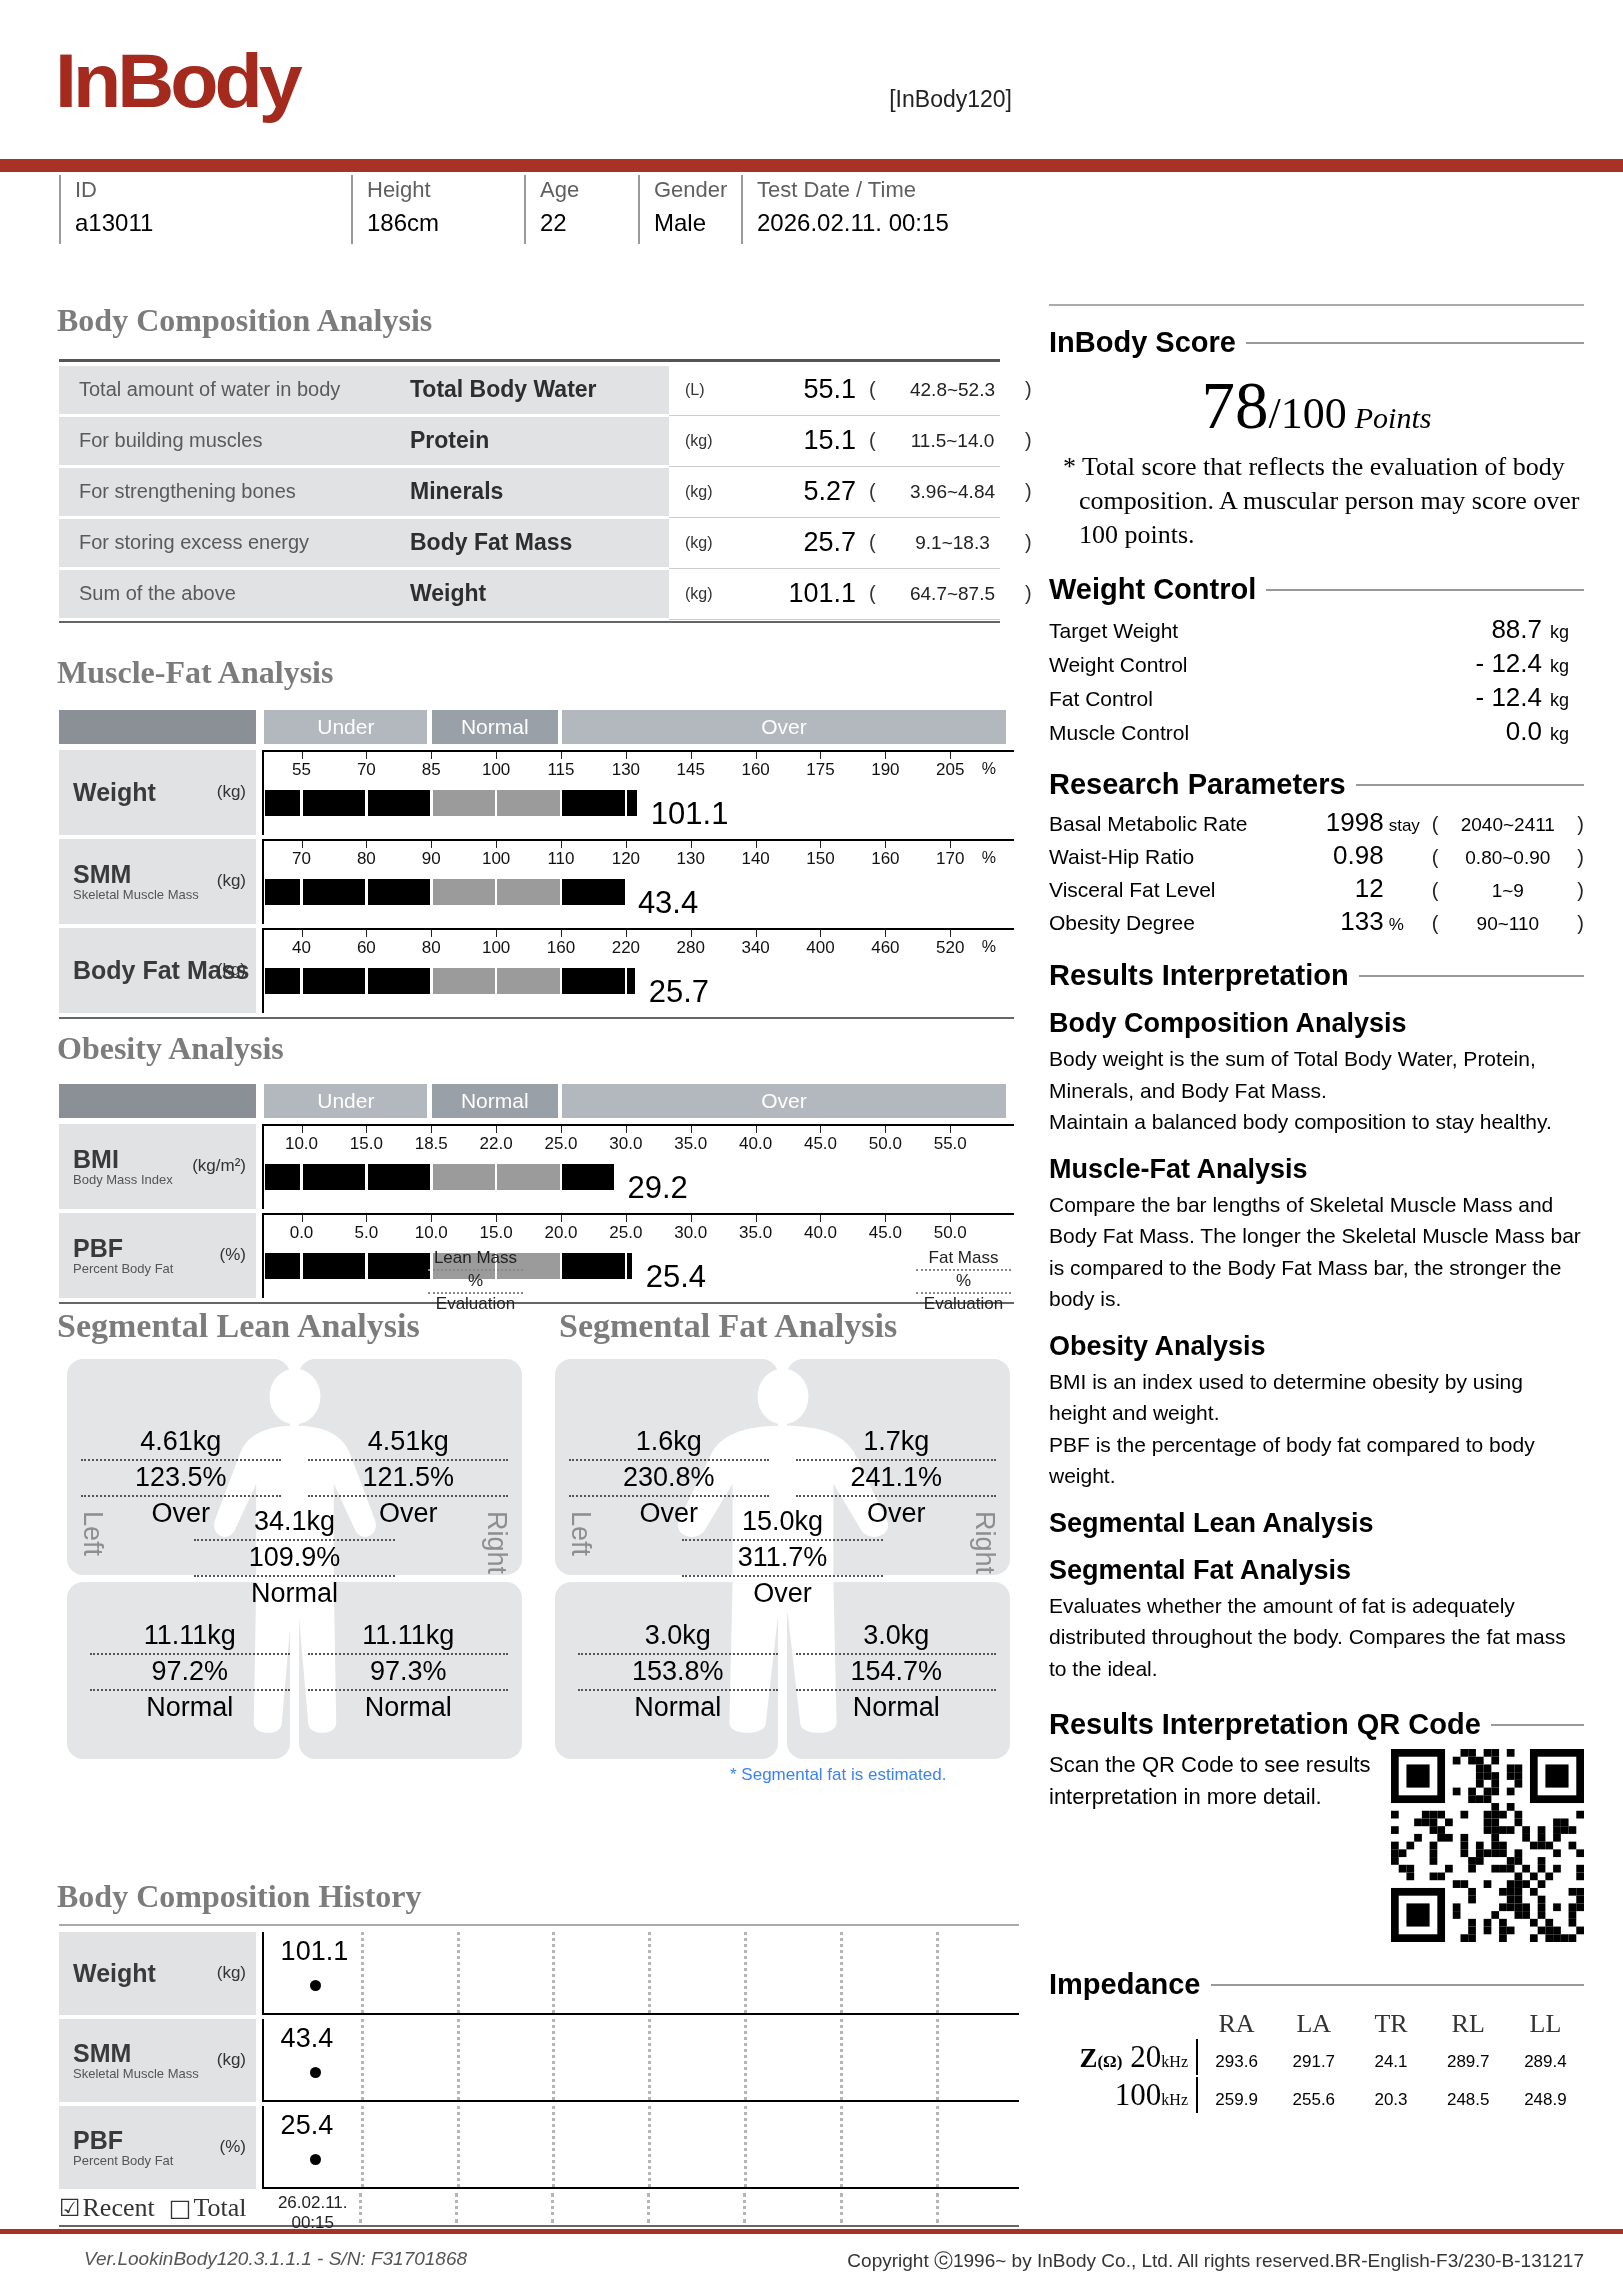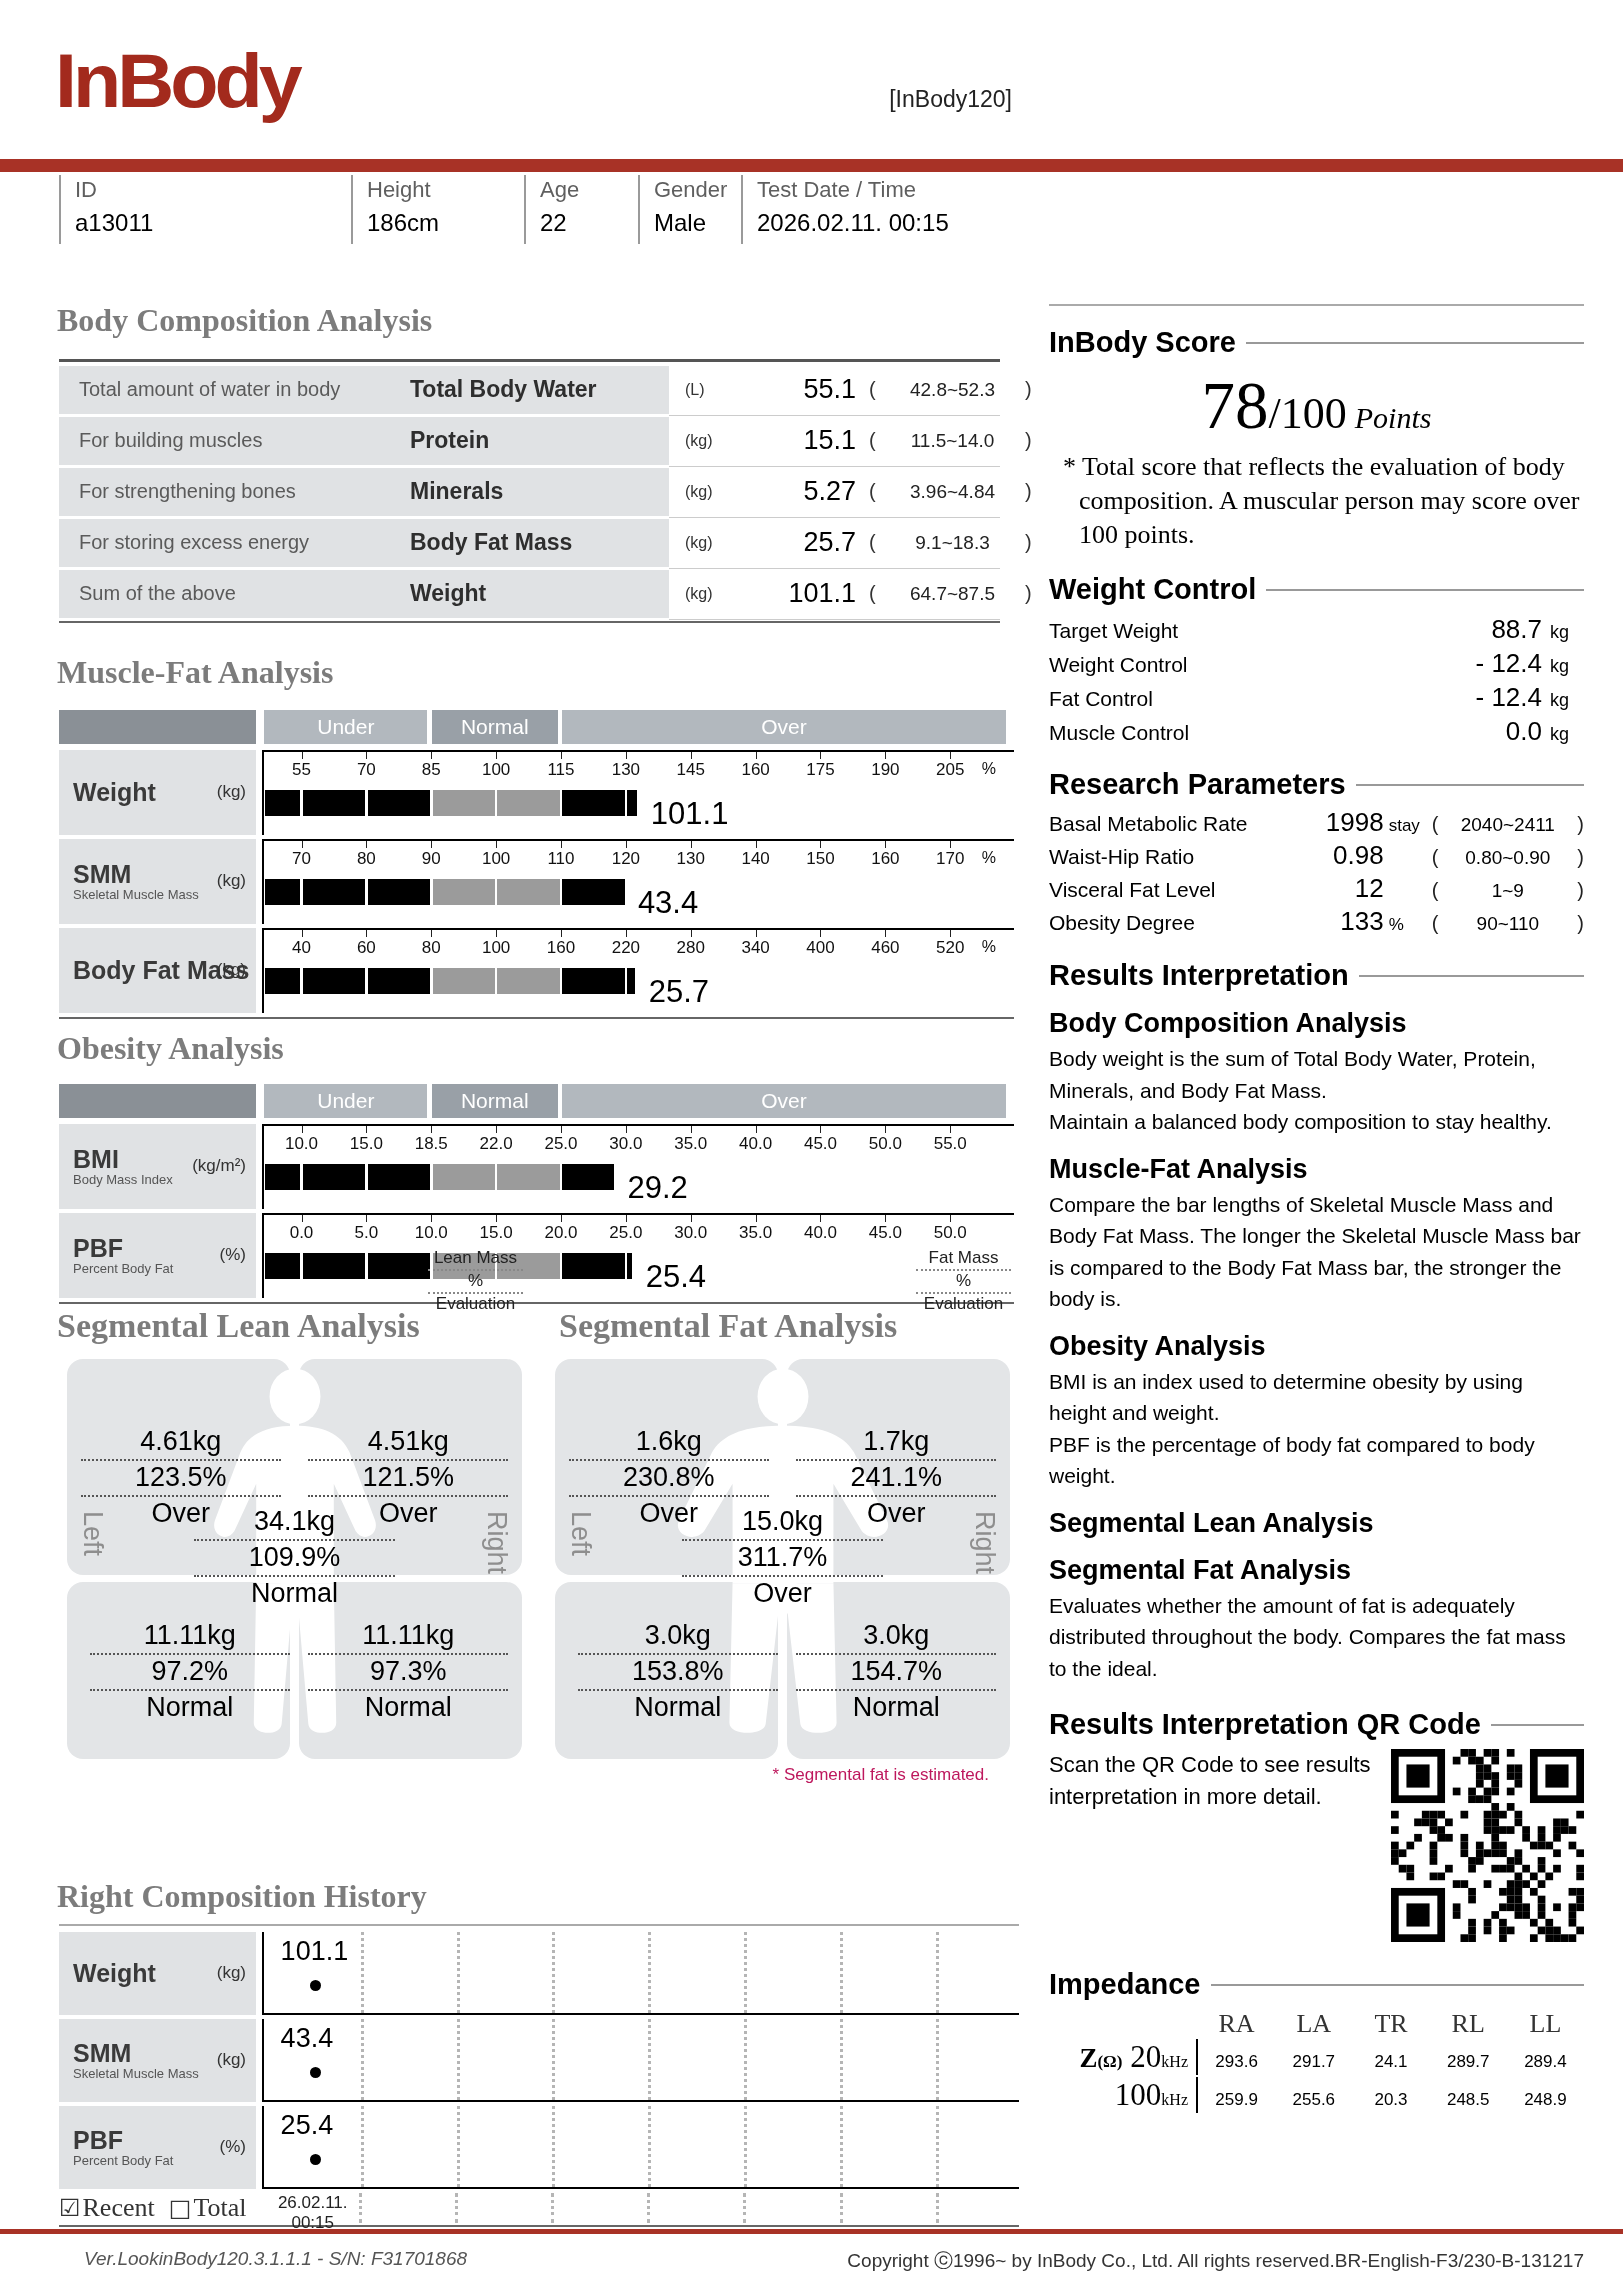--- a/index.html
+++ b/index.html
@@ -66,21 +66,21 @@
   .seg-panel{position:absolute;width:455px;height:400px;}
   #lean-panel{left:67px;top:1342px;}
   #fat-panel{left:555px;top:1342px;}
   .quad{position:absolute;background:#e3e5e7;border-radius:16px;}
   .fig{position:absolute;left:50%;transform:translateX(-50%);top:6px;height:388px;}
   .side-label{position:absolute;writing-mode:vertical-rl;font-size:27px;color:#8e8e8e;top:38%;}
   .side-left{left:10px;} .side-right{right:10px;}
   .seg-group{position:absolute;width:44%;text-align:center;}
   .seg-line{font-size:27px;color:#000;padding:1px 0 2px;border-bottom:2px dotted #555;}
   .seg-line:last-child{border-bottom:none;}
-  .seg-note{position:absolute;left:662px;top:1748px;width:327px;text-align:right;font-size:17px;color:#be185d;}
+  .seg-note{position:absolute;left:730px;top:1748px;width:327px;text-align:left;font-size:17px;color:#3b82f6;}
   
   .hist-line{position:absolute;left:59px;top:1907px;width:960px;height:2px;background:#aaa;}
   #hist-block{position:absolute;left:59px;top:1915px;width:960px;}
   .hist-row{display:flex;height:83px;margin-bottom:4px;}
   .hist-chart{position:relative;flex:1;border-left:2px solid #000;border-bottom:2px solid #000;}
   .hist-val{position:absolute;left:2.2%;top:4px;font-size:27px;}
   .hist-dot{position:absolute;left:calc(6.7% - 5px);top:48px;width:11px;height:11px;border-radius:50%;background:#000;}
   .hist-grid{position:absolute;top:0;bottom:0;border-left:3px dotted #b5b5b5;}
   .hist-footer{display:flex;height:30px;}
   .hf-label{width:197px;margin-right:6px;position:relative;white-space:nowrap;
@@ -536,21 +536,21 @@
         <div class="seg-line">Normal</div>
       </div>
       <div class="seg-group" style="left: 53%; top: 65%;">
         <div class="seg-line">3.0kg</div>
         <div class="seg-line">154.7%</div>
         <div class="seg-line">Normal</div>
       </div>
     </div>
   <div class="seg-note">* Segmental fat is estimated.</div>
 
-  <div class="sec-title t-hist">Right Composition History</div>
+  <div class="sec-title t-hist">Body Composition History</div>
   <div class="hist-line"></div>
   <div id="hist-block">
       <div class="hist-row">
         <div class="bar-label">
           <div class="bar-name">Weight</div>
           <div class="bar-unit">(kg)</div>
         </div>
         <div class="hist-chart">
           <div class="hist-grid" style="left: 12.8%;"></div>
           <div class="hist-grid" style="left: 25.5%;"></div>

